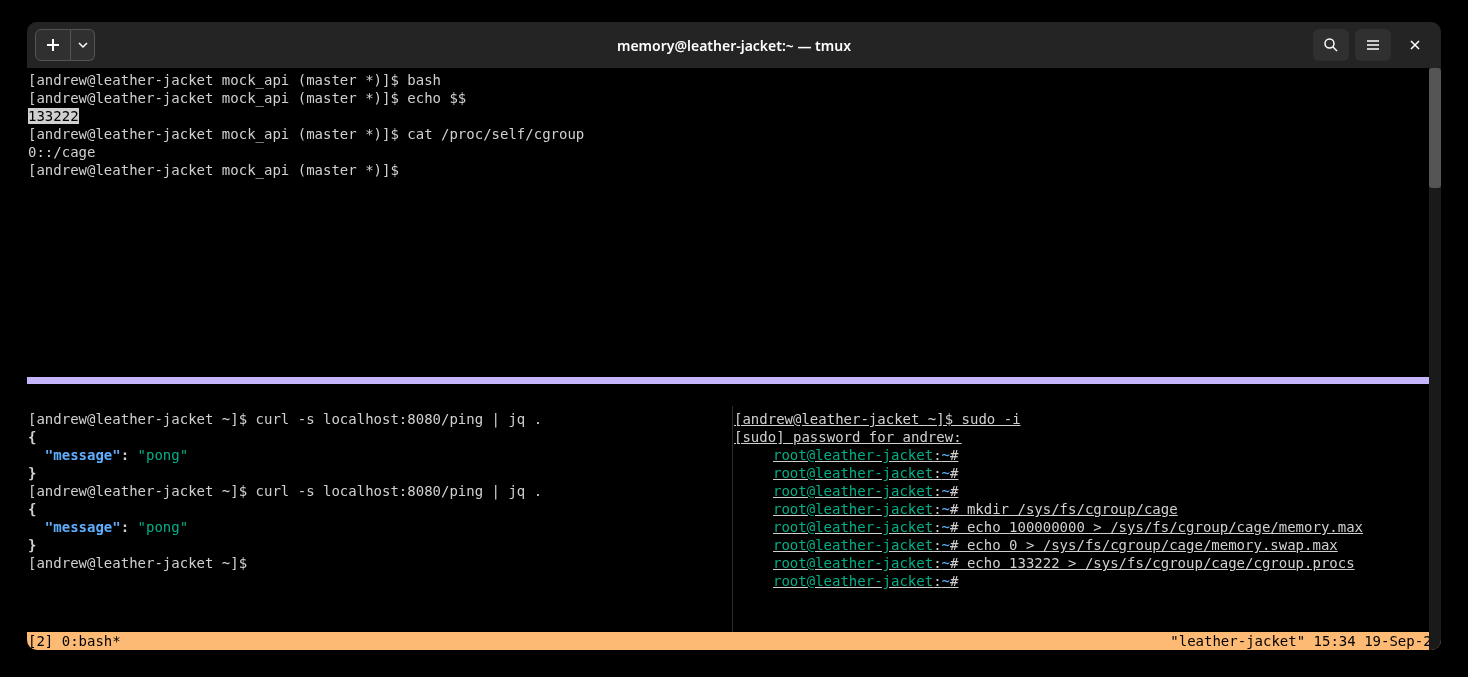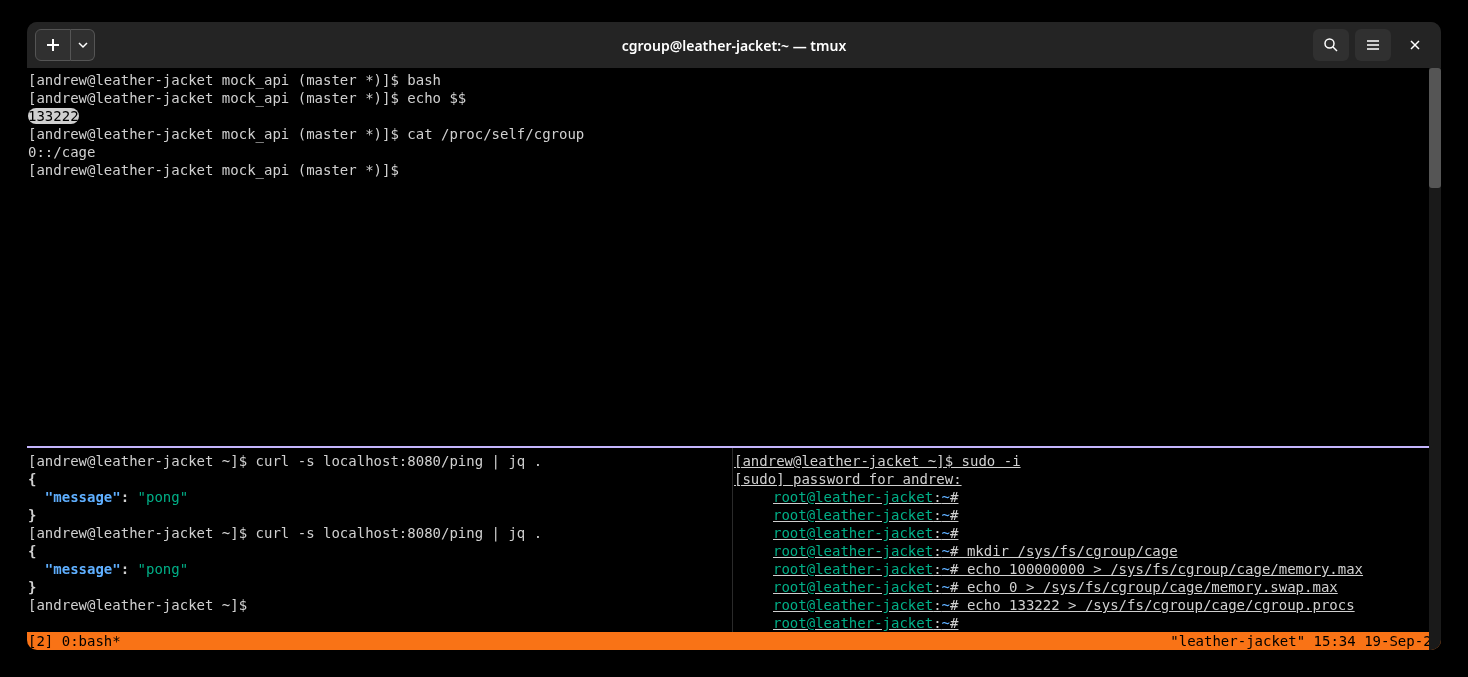--- a/index.html
+++ b/index.html
@@ -96,47 +96,48 @@
   }
   .pane {
     padding: 3px 0 0 0;
     font-size: 14px;
     line-height: 18px;
     letter-spacing: 0;
     white-space: pre;
     overflow: hidden;
   }
   .pane-top {
-    height: 380px;
-    border-bottom: 2px solid #c4b5fd;
+    height: 316px;
+    border-bottom: 7px solid #c4b5fd;
   }
   .pane-row {
     display: flex;
     flex: 1;
+    margin-top: 22px;
   }
   .pane-bl {
     width: 706px;
     border-right: 1px solid #2a2a2a;
     padding-top: 4px;
   }
   .pane-br {
     flex: 1;
     padding-top: 4px;
     text-decoration: underline;
   }
   .line { padding-left: 1px; height: 18px; }
-  .sel { background: #d0d0d0; color: #000; border-radius: 8px; }
+  .sel { background: #d0d0d0; color: #000; }
   .blue { color: #5fafff; font-weight: bold; }
   .green { color: #00af87; }
   .bold { font-weight: bold; }
   .root { color: #00af87; padding-left: 39px; }
   .tilde { color: #5fafff; }
   .statusbar {
-    height: 30px;
-    background: #f97316;
+    height: 18px;
+    background: #fdba74;
     color: #000;
     display: flex;
     font-size: 14px;
     line-height: 18px;
     font-weight: 500;
     flex-shrink: 0;
   }
   .status-left { padding-left: 1px; }
   .status-right { margin-left: auto; padding-right: 1px; }
   svg { display: block; }
@@ -151,21 +152,21 @@
         <svg width="16" height="16" viewBox="0 0 16 16">
             <path d="M7 2h2v5h5v2H9v5H7V9H2V7h5z" fill="#fff"></path>
           </svg>
       </div>
       <div class="tb-btn dropdown">
         <svg width="10" height="10" viewBox="0 0 10 10">
             <path d="M1 3l4 4 4-4" stroke="#fff" stroke-width="1.5" fill="none"></path>
           </svg>
       </div>
     </div>
-    <div class="tb-title">cgroup@leather-jacket:~ — tmux</div>
+    <div class="tb-title">memory@leather-jacket:~ — tmux</div>
     <div class="tb-right">
       <div class="tb-btn">
         <svg width="16" height="16" viewBox="0 0 16 16">
             <circle cx="6.5" cy="6.5" r="4.5" stroke="#fff" stroke-width="1.5" fill="none"></circle>
             <path d="M10 10l4 4" stroke="#fff" stroke-width="1.5"></path>
           </svg>
       </div>
       <div class="tb-btn">
         <svg width="16" height="16" viewBox="0 0 16 16">
             <path d="M2 4h12M2 8h12M2 12h12" stroke="#fff" stroke-width="1.5"></path>

